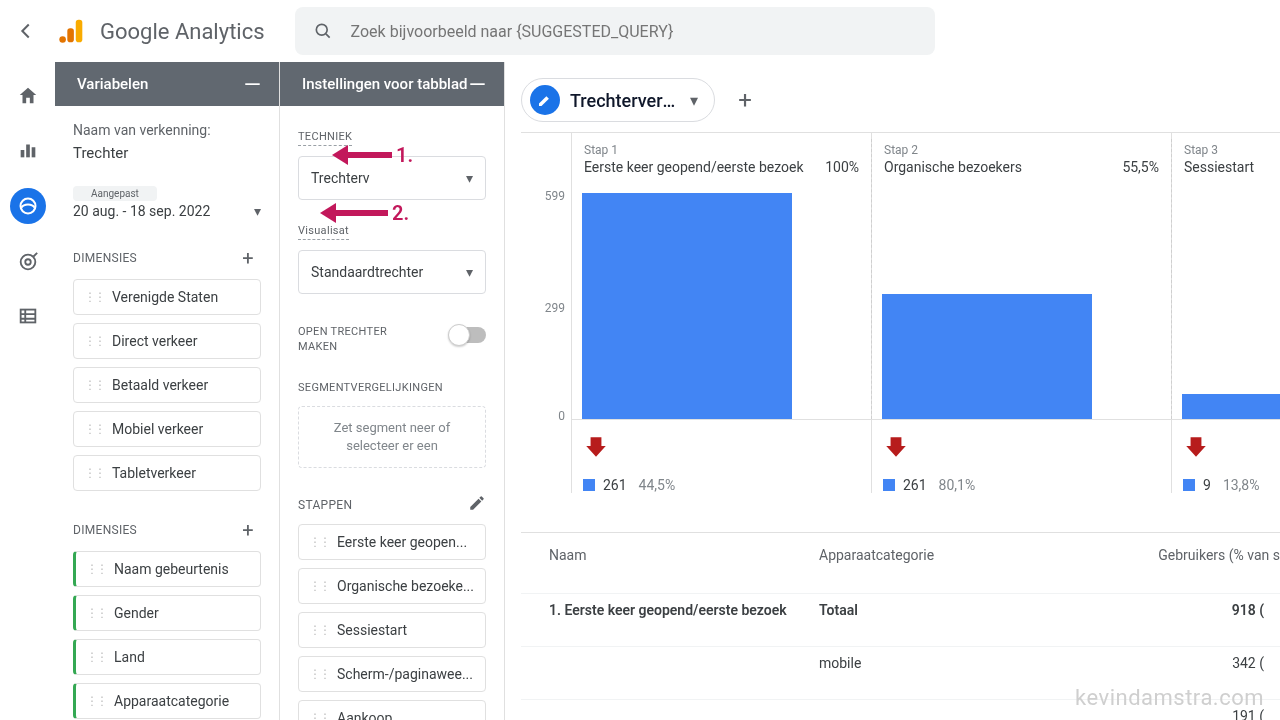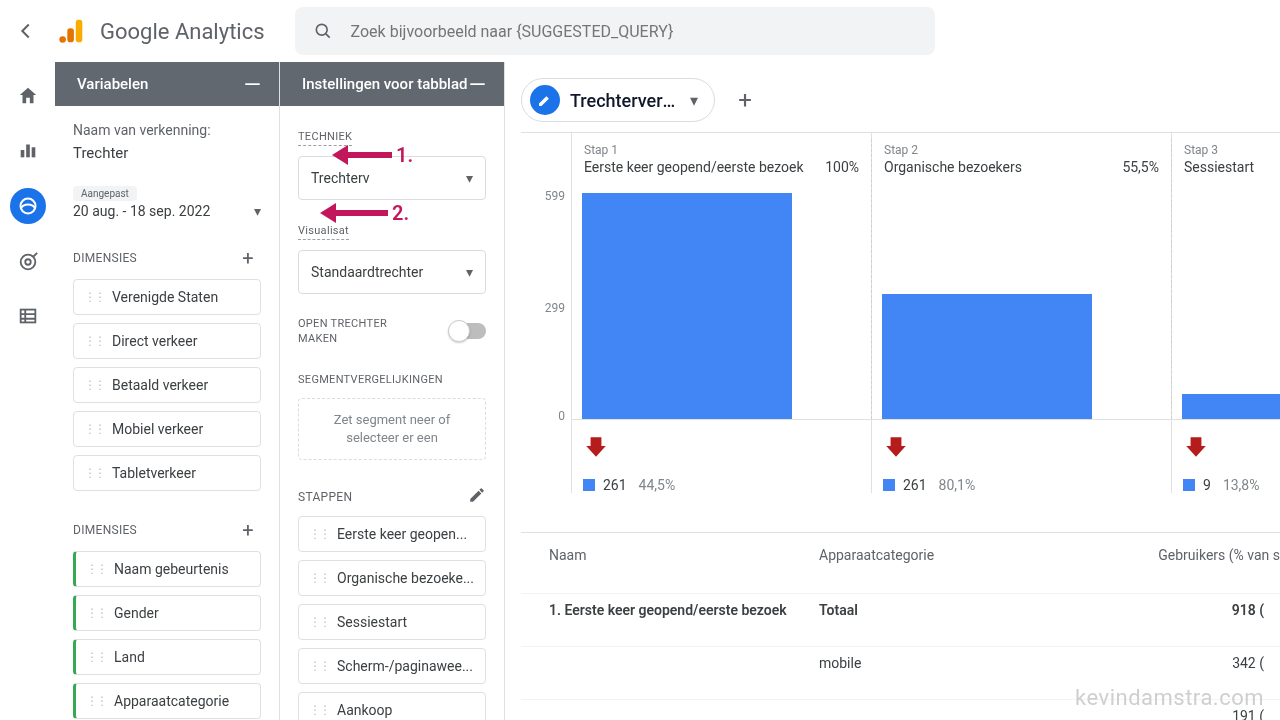--- a/index.html
+++ b/index.html
@@ -19,40 +19,40 @@
 .nav-icon.active { background: #1a73e8; color: #fff; width: 36px; height: 36px; }
 
 
 .panels { position: absolute; top: 62px; left: 55px; display: flex; }
 .panel { width: 225px; background: #fff; border-right: 1px solid #e0e0e0; height: 658px; overflow: hidden; }
 .panel-head { height: 44px; background: #616870; color: #fff; display: flex; align-items: center; justify-content: space-between; padding: 0 18px 0 22px; font-size: 15px; font-weight: 500; }
 .panel-head .min { font-size: 22px; font-weight: 400; }
 .panel-body { padding: 16px 18px 0 18px; }
 .field-label { font-size: 14px; color: #5f6368; margin-bottom: 4px; }
 .field-input { border: none; border-bottom: 0px solid #dadce0; font-size: 15px; color: #3c4043; padding: 2px 0 10px 0; width: 100%; outline: none; background: transparent; }
-.date-chip { font-size: 10px; background: #f1f3f4; border-radius: 4px; display: inline-block; padding: 2px 8px; color: #5f6368; margin-top: 14px; }
+.date-chip { font-size: 10px; background: #f1f3f4; border-radius: 4px; display: inline-block; padding: 2px 18px; color: #5f6368; margin-top: 14px; }
 .date-row { display: flex; align-items: center; justify-content: space-between; margin-top: 2px; font-size: 14px; color: #3c4043; }
 .date-row .chev { color: #5f6368; }
 
 .sec-head { display: flex; align-items: center; justify-content: space-between; margin-top: 26px; }
 .sec-title { font-size: 12px; color: #5f6368; letter-spacing: .3px; }
 .plus { width: 26px; height: 26px; display: flex; align-items: center; justify-content: center; color: #5f6368; border-radius: 50%; font-size: 20px; }
 
 .chip { height: 36px; border: 1px solid #e0e0e0; border-radius: 4px; margin-top: 8px; display: flex; align-items: center; padding: 0 10px; gap: 8px; font-size: 14px; color: #3c4043; background: #fff; }
 .chip.green { border-left: 3px solid #34a853; }
 .chip .handle { color: #bdbdbd; letter-spacing: -2px; font-size: 12px; }
 
 
 .panel2 { width: 225px; }
 .setting-label { font-size: 11px; color: #5f6368; letter-spacing: .3px; margin-top: 8px; }
 .dashed { border-bottom: 1px dashed #9aa0a6; display: inline-block; padding-bottom: 2px; }
 .select { height: 44px; border: 1px solid #dadce0; border-radius: 4px; margin-top: 10px; display: flex; align-items: center; justify-content: space-between; padding: 0 12px; font-size: 14px; color: #3c4043; }
 .select .chev { color: #5f6368; }
 .toggle-row { display: flex; align-items: center; justify-content: space-between; margin-top: 22px; }
-.toggle-lab { font-size: 11px; color: #5f6368; letter-spacing: .3px; max-width: 120px; line-height: 1.4; }
+.toggle-lab { font-size: 11px; color: #5f6368; letter-spacing: .3px; max-width: 120px; line-height: 1.4; margin-top: 8px; }
 .toggle { width: 36px; height: 16px; background: #bdbdbd; border-radius: 10px; position: relative; }
 .toggle::after { content: ""; width: 20px; height: 20px; background: #fff; border: 1px solid #ccc; border-radius: 50%; position: absolute; top: -3px; left: -2px; box-shadow: 0 1px 2px rgba(0,0,0,.2); }
 .drop-zone { border: 1px dashed #dadce0; border-radius: 4px; text-align: center; padding: 12px 18px; font-size: 13px; color: #80868b; margin-top: 12px; line-height: 1.4; }
 .edit-icon { color: #5f6368; }
 
 
 .canvas { position: absolute; top: 62px; left: 505px; right: 0; height: 658px; background: #fff; padding: 12px 0 0 16px; }
 .tabs { display: flex; align-items: center; gap: 12px; height: 52px; }
 .tab-pill { height: 44px; border: 1px solid #dadce0; border-radius: 22px; display: flex; align-items: center; padding: 0 16px 0 8px; gap: 10px; }
 .tab-ico { width: 30px; height: 30px; border-radius: 50%; background: #1a73e8; display: flex; align-items: center; justify-content: center; color: #fff; }

